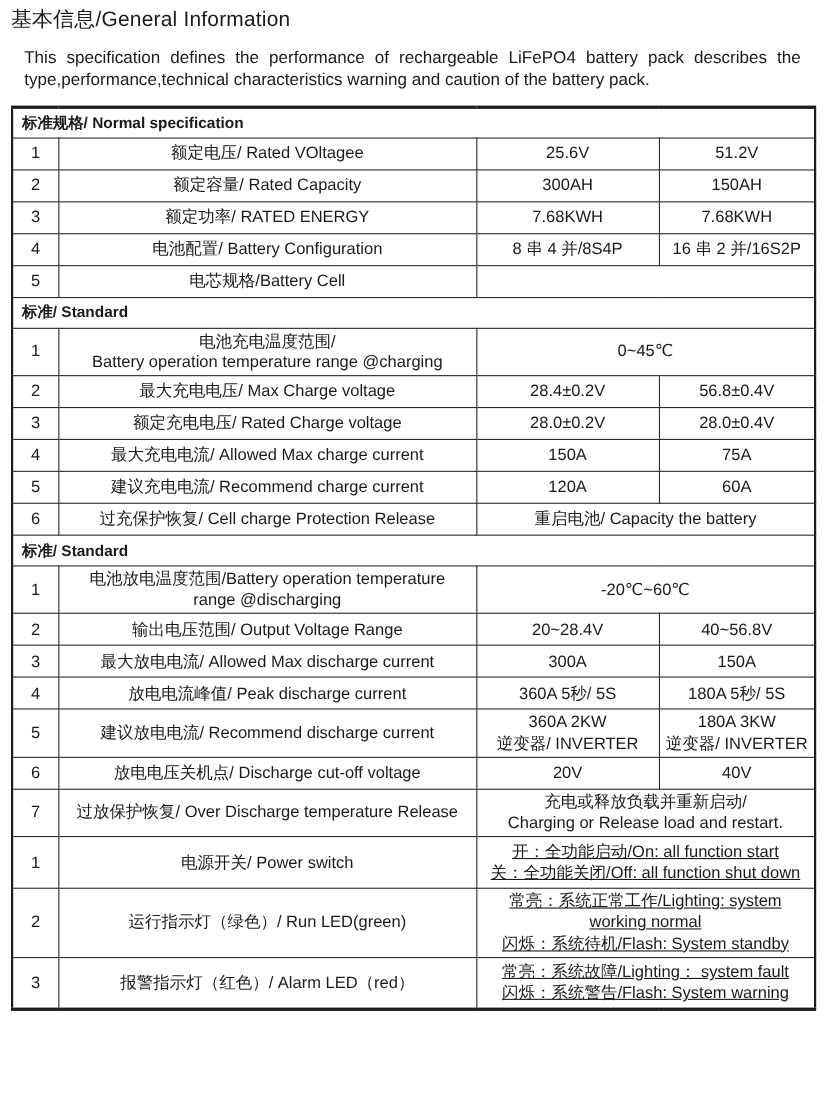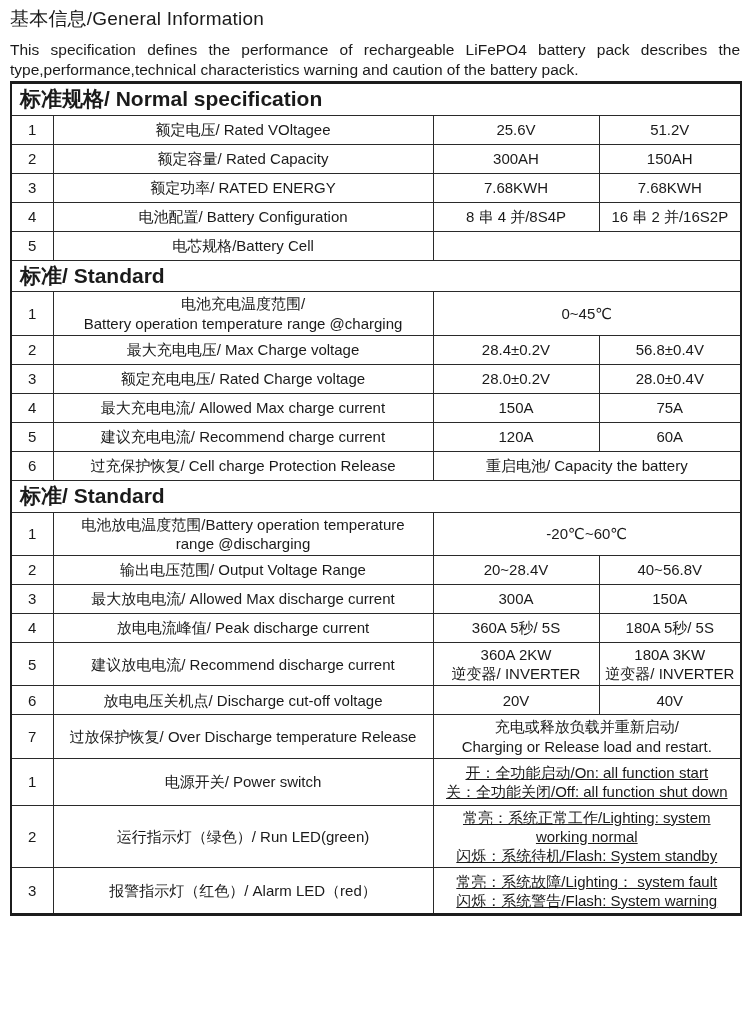--- a/index.html
+++ b/index.html
@@ -29,21 +29,21 @@
     line-height: 1.2;
     letter-spacing: 0.2px;
   }
   p.para-cn {
     font-size: 15.5px;
     margin: 0 0 7px 0;
     line-height: 1.35;
   }
   p.para-en {
     font-size: 15.5px;
-    margin: 0;
+    margin: 12px;
     line-height: 1.32;
     text-align: justify;
     text-align-last: left;
   }
   table.spec {
     width: 730px;
     border-collapse: collapse;
     table-layout: fixed;
     border: 2px solid #1c1c1c;
     border-top-width: 3px;
@@ -60,21 +60,21 @@
   }
   tr.head-row td {
     font-weight: bold;
     font-size: 15.5px;
     height: 35px;
     border-bottom-width: 2px;
   }
   tr.section-row td {
     text-align: left;
     font-weight: bold;
-    font-size: 21px;
+    font-size: 14px;
     height: 28px;
     padding-left: 8px;
   }
   tr.data-row td { height: 29px; }
   tr.data-row.tall td { height: 43px; }
   tr.data-row.xtall td { height: 47px; }
   td.multiline { white-space: pre-line; }
   td.big-val { font-size: 18.5px; }
   td.small-val { font-size: 12.5px; line-height: 1.55; text-decoration: underline; }
   td.no-cell { font-size: 15px; }

